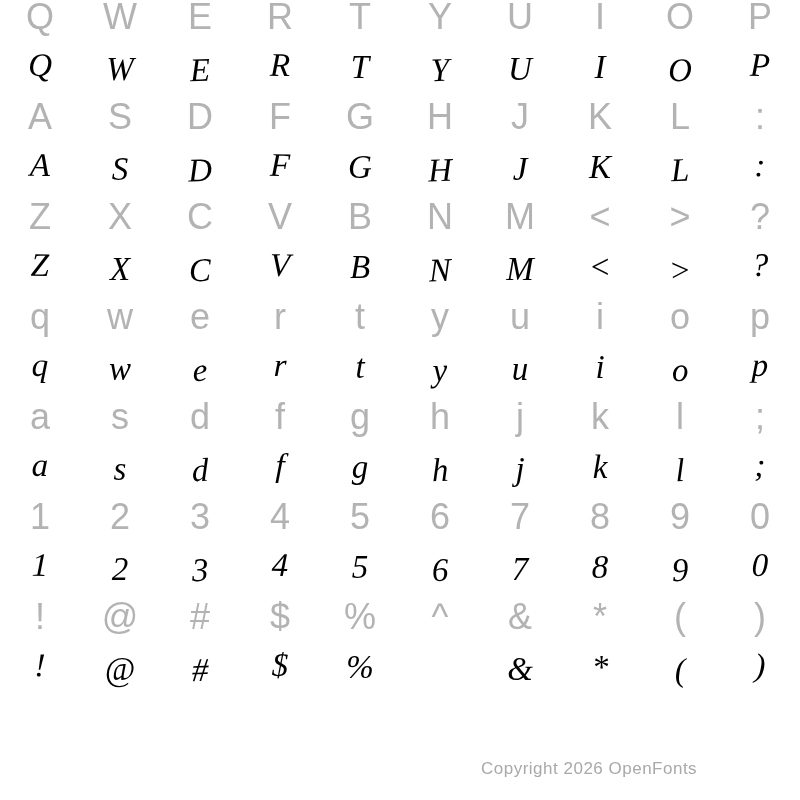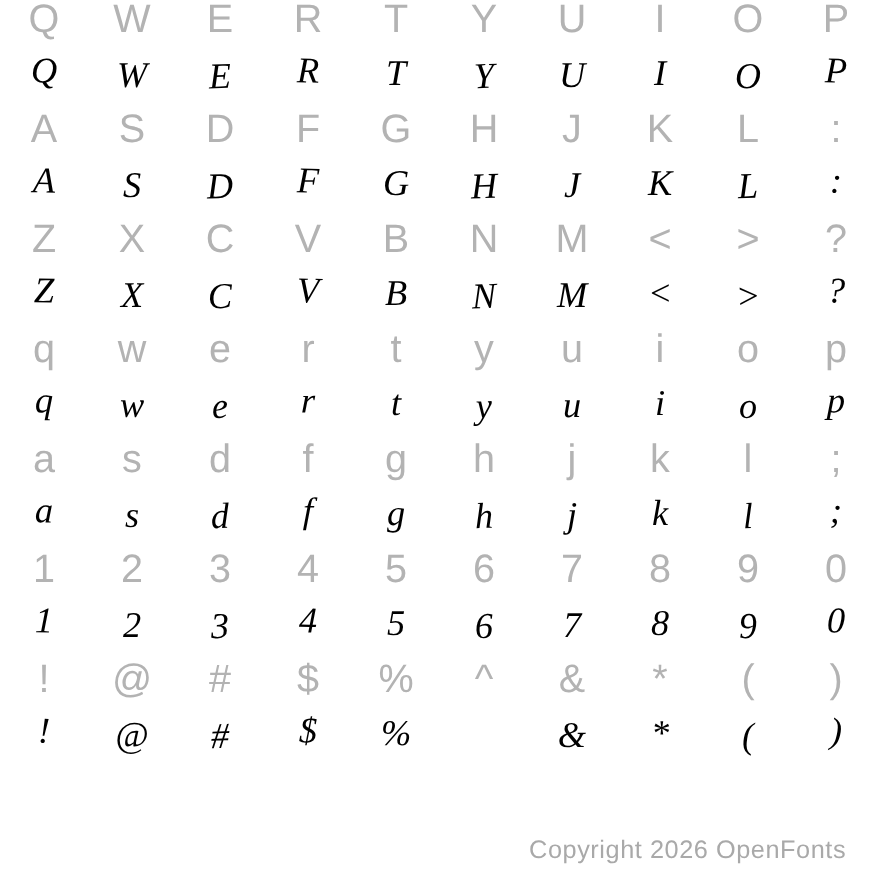--- a/index.html
+++ b/index.html
@@ -50,21 +50,21 @@
   }
   
   .glyph-row.specimen .glyph-cell:nth-child(3n)   { transform: translateY(3px) rotate(-2deg); }
   .glyph-row.specimen .glyph-cell:nth-child(3n+1) { transform: translateY(-2px) rotate(1deg); }
   .glyph-row.specimen .glyph-cell:nth-child(5n+2) { transform: translateY(2px); }
   .copyright {
     position: absolute;
     left: 481px;
     top: 759px;
     font-family: "Liberation Sans", sans-serif;
-    font-size: 23px;
+    font-size: 17px;
     font-weight: 400;
     letter-spacing: 0.5px;
     color: var(--copyright-gray, #a9a9a9);
     white-space: nowrap;
   }
 </style>
 </head>
 <body>
 
 <div class="page">

